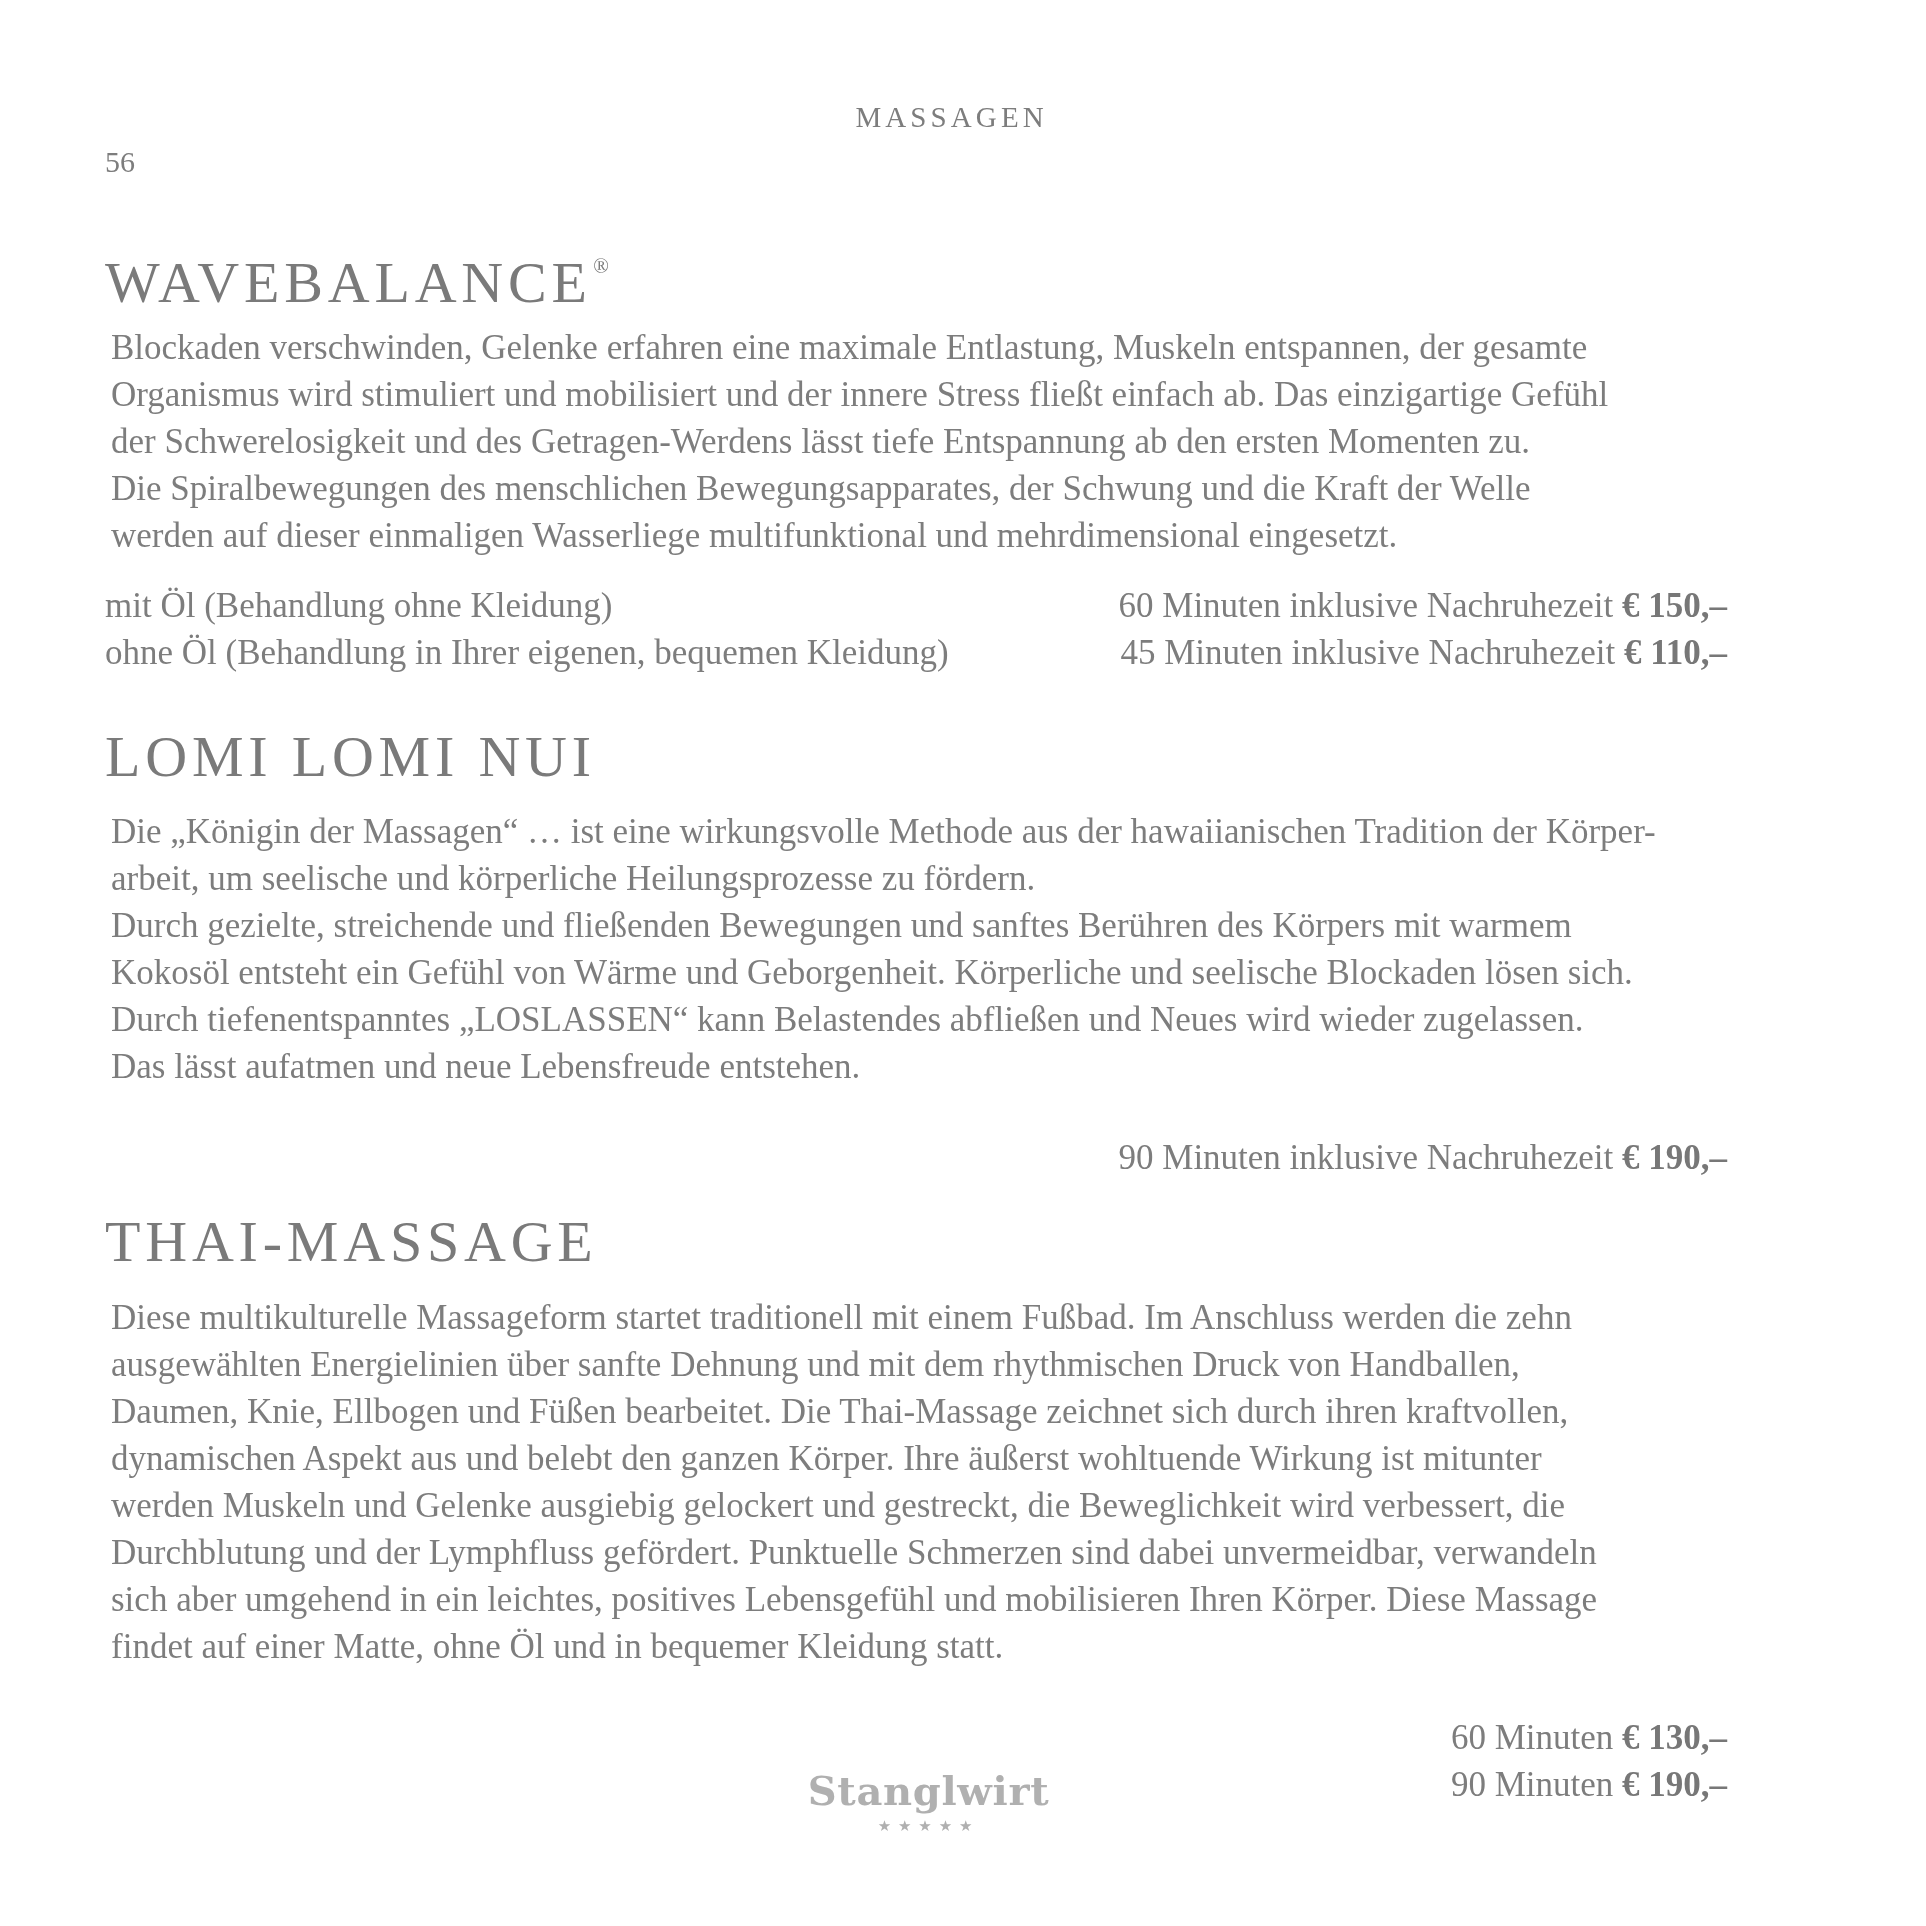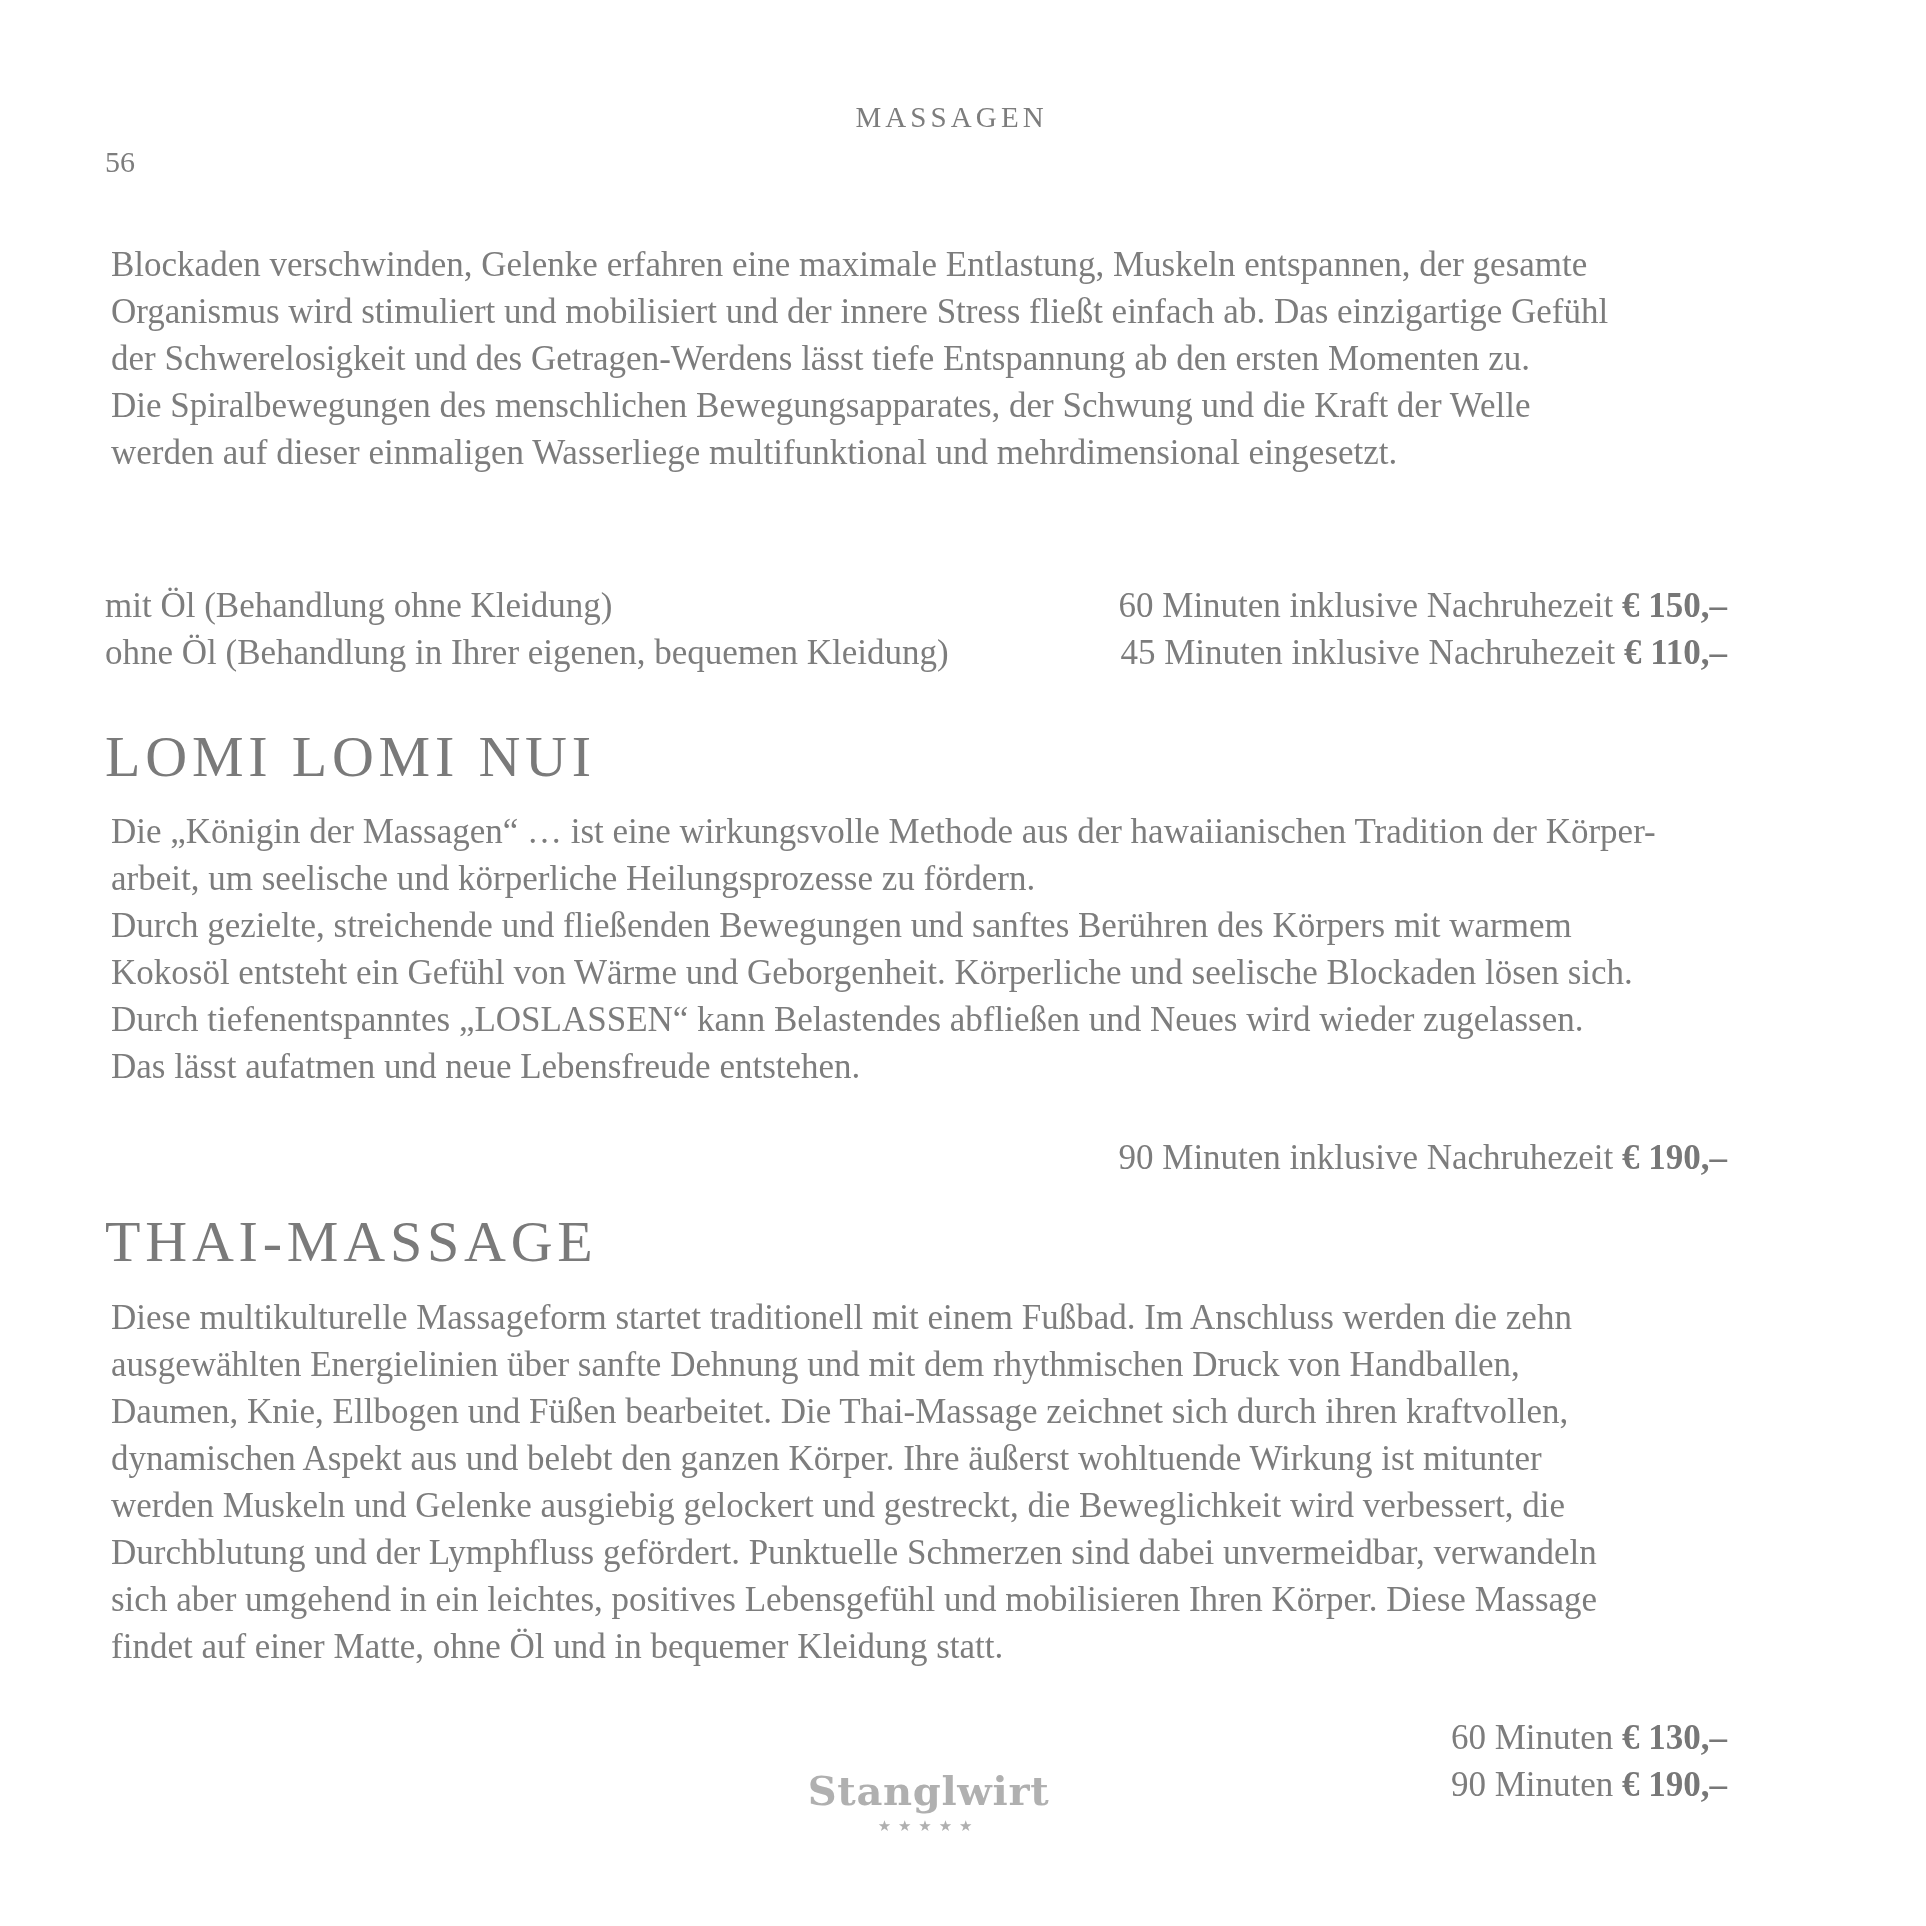--- a/index.html
+++ b/index.html
@@ -40,20 +40,21 @@
   }
   .logo-stars { font-size: 15px; letter-spacing: 6.9px; display: block; margin-top: 4.1px; }
 </style>
 </head>
 <body>
 
 <div class="page-number">56</div>
 <div class="running-head"><span>MASSAGEN</span></div>
 
 <section class="section" style="top:233px;">
+  <h2 class="section-title"><span>WAVEBALANCE</span><sup>®</sup></h2>
   <p class="body-text" style="margin-top:8.3px;">
     <span class="line">Blockaden verschwinden, Gelenke erfahren eine maximale Entlastung, Muskeln entspannen, der gesamte</span>
     <span class="line">Organismus wird stimuliert und mobilisiert und der innere Stress fließt einfach ab. Das einzigartige Gefühl</span>
     <span class="line">der Schwerelosigkeit und des Getragen-Werdens lässt tiefe Entspannung ab den ersten Momenten zu.</span>
     <span class="line">Die Spiralbewegungen des menschlichen Bewegungsapparates, der Schwung und die Kraft der Welle</span>
     <span class="line">werden auf dieser einmaligen Wasserliege multifunktional und mehrdimensional eingesetzt.</span>
   </p>
 </section>
 <div class="section" style="top:582px;">
   <div class="price-row">

